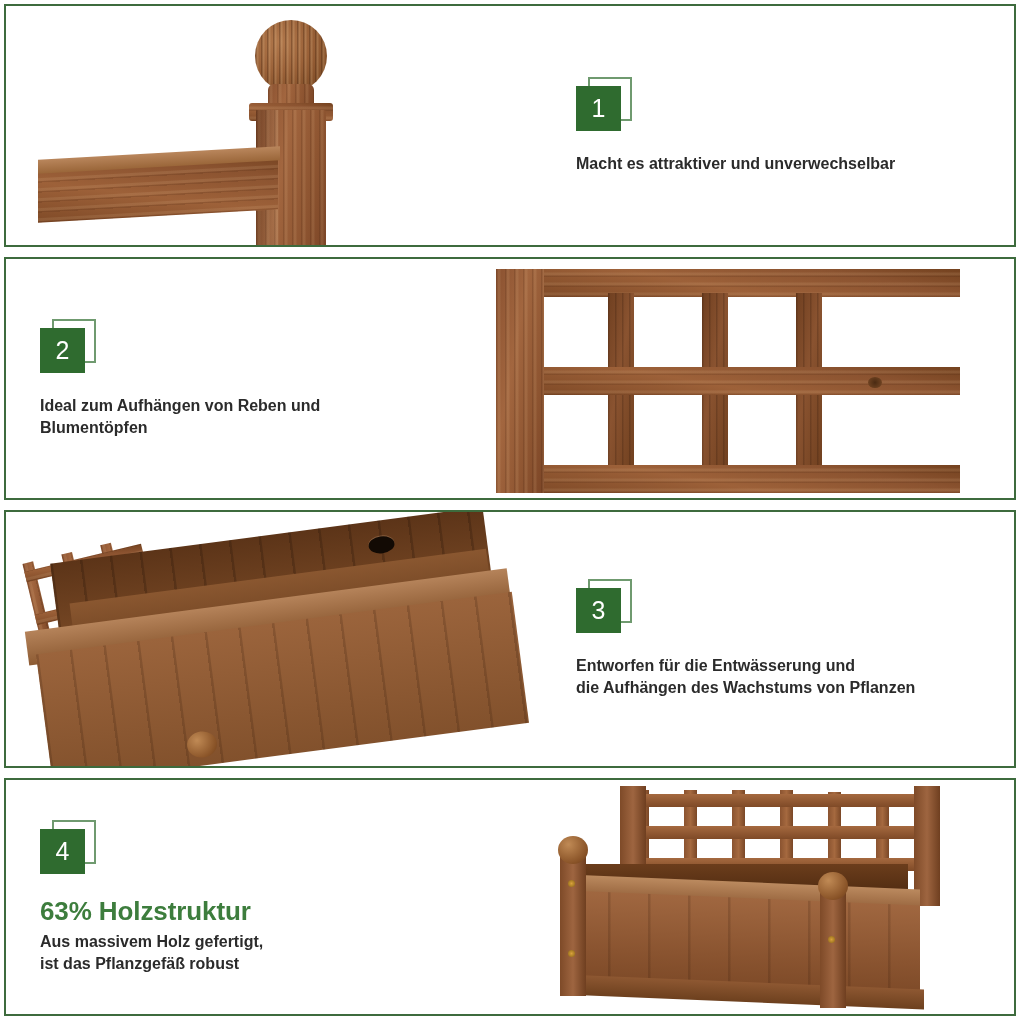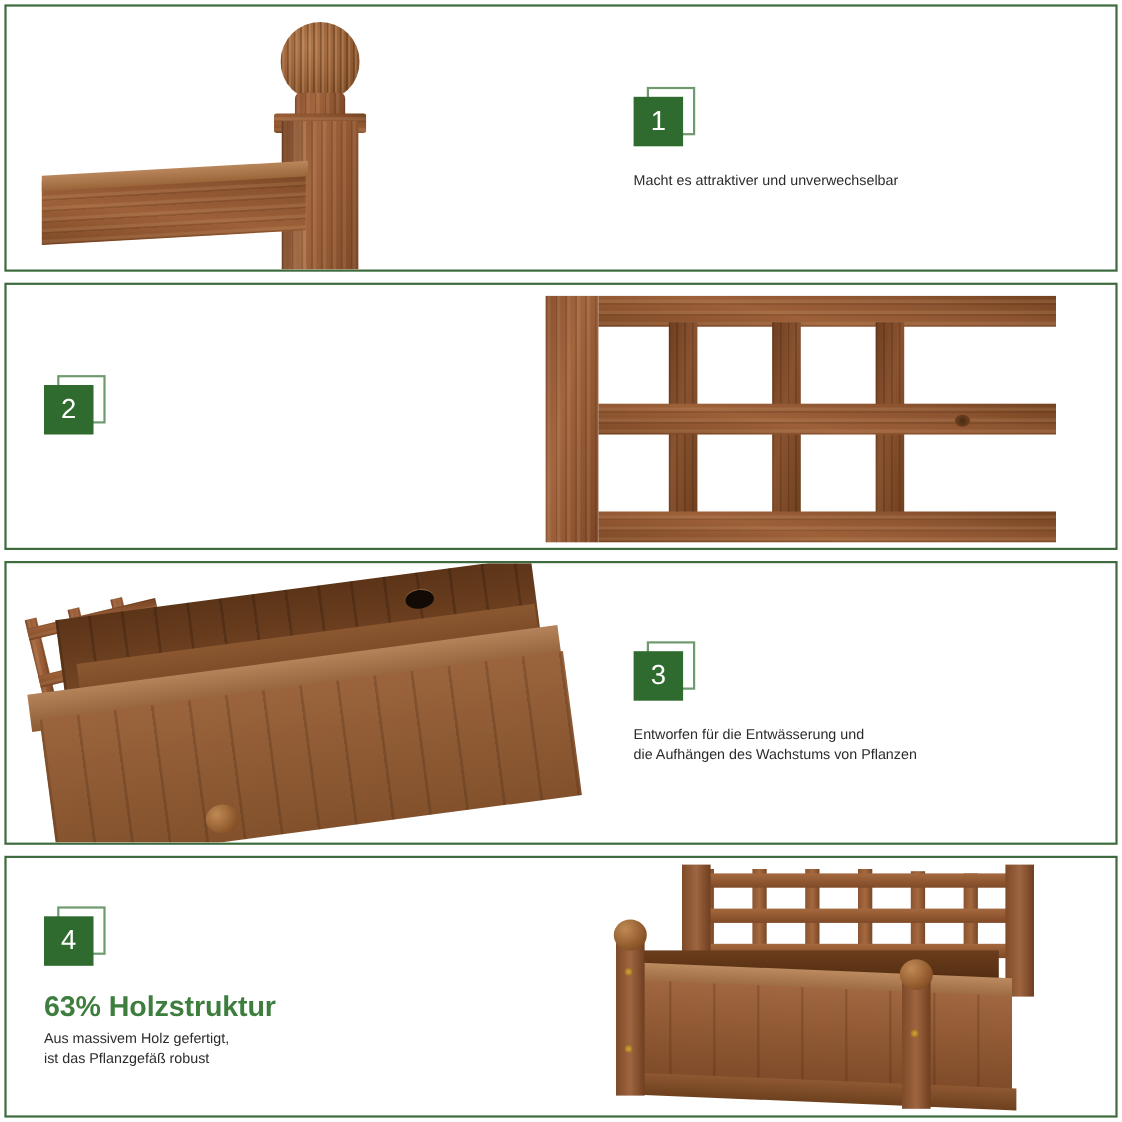--- a/index.html
+++ b/index.html
@@ -82,23 +82,23 @@
     color: #3d7d3d;
     font-size: 26px;
     line-height: 1.17;
     font-weight: 700;
     letter-spacing: -0.1px;
     margin-bottom: 5px;
     white-space: pre-line;
   }
   .feature-desc {
     color: #2b2b2b;
-    font-size: 13px;
+    font-size: 16px;
     line-height: 1.36;
-    font-weight: 400;
+    font-weight: 700;
     white-space: pre-line;
   }
 
   
   .wood-a {
     background:
       repeating-linear-gradient(90deg,
         rgba(60,28,10,0.17) 0px, rgba(60,28,10,0.17) 1px,
         rgba(255,220,170,0.10) 2px, rgba(255,220,170,0.10) 4px,
         rgba(0,0,0,0) 5px, rgba(0,0,0,0) 9px),
@@ -309,20 +309,22 @@
           <div class="p2-hbar b3 wood-h"></div>
           <div class="p2-knot"></div>
         </div>
       </div>
     </div>
     <div class="cell-text">
       <div class="badge-wrap">
         <div class="badge-outline"></div>
         <div class="badge-fill">2</div>
       </div>
+      <p class="feature-desc">Ideal zum Aufhängen von Reben und
+Blumentöpfen</p>
     </div>
   </section>
 
   <section class="panel panel-3">
     <div class="cell-media">
       <div class="art3">
         <div class="p3-outer">
           <div class="p3-lattice">
             <div class="p3-lv wood-a" style="left:0px"></div>
             <div class="p3-lv wood-a" style="left:40px"></div>

